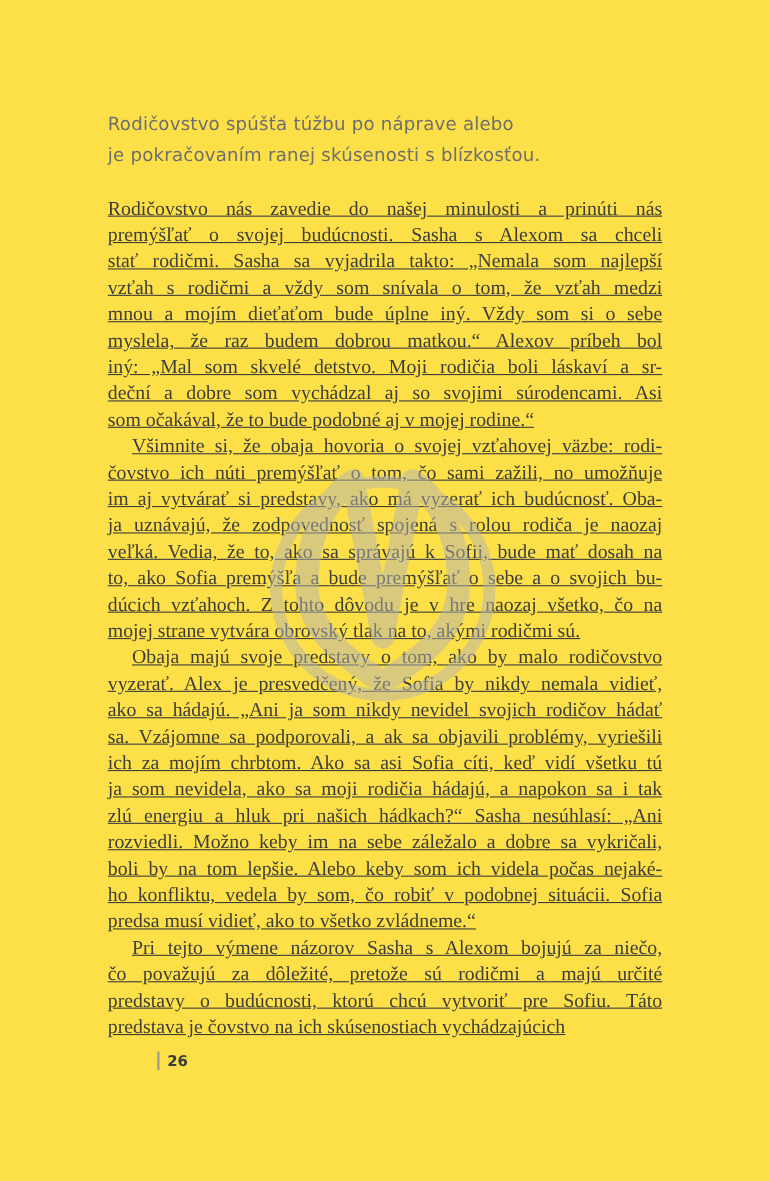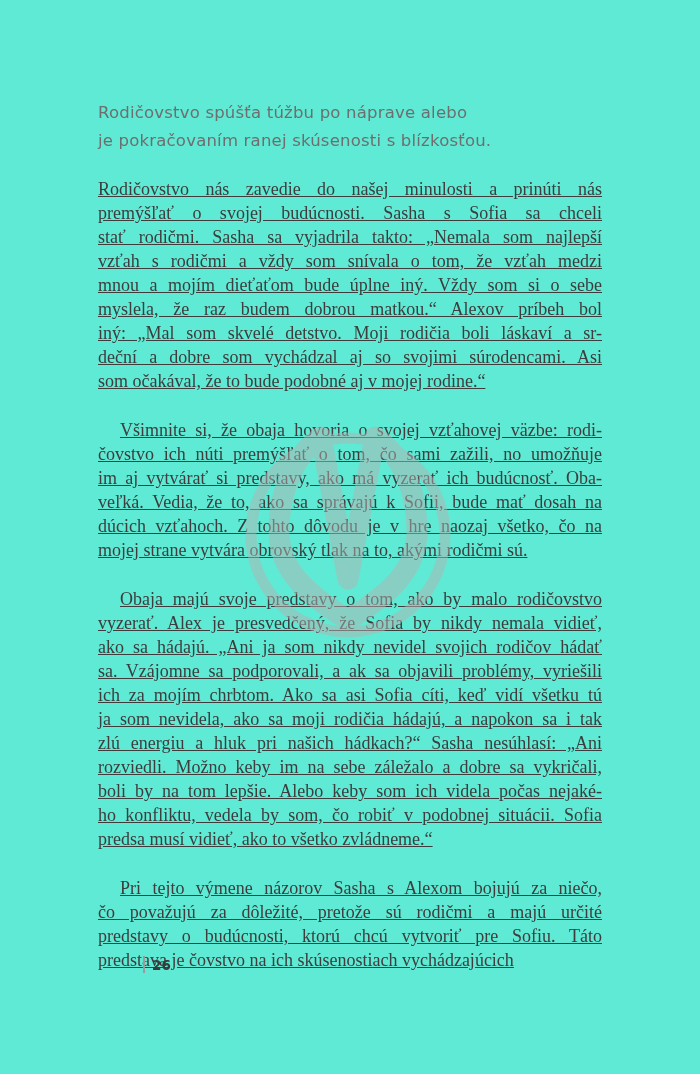--- a/index.html
+++ b/index.html
@@ -1,20 +1,20 @@
 <!DOCTYPE html>
 <html><head>
 <meta charset="utf-8">
 <style>
   html, body { margin: 0; padding: 0; background: #ffffff; }
   .page {
     position: relative;
     width: 700px;
     height: 1074px;
-    background: #5eead4;
+    background: #fde047;
     overflow: hidden;
     font-family: "Liberation Serif", "DejaVu Serif", serif;
   }
   .epigraph {
     position: absolute;
     left: 98px;
     top: 99px;
     font-family: "DejaVu Sans", "Liberation Sans", sans-serif;
     font-size: 16.5px;
     line-height: 28px;
@@ -30,21 +30,21 @@
     font-size: 18px;
   }
   .paragraph { margin: 0; text-decoration: underline; }
   .line {
     height: 24px;
     line-height: 24px;
     text-align: justify;
     text-align-last: justify;
   }
   .line.last { text-align-last: left; }
-  .line.first-indent { text-indent: 22px; margin-top: 25px; }
+  .line.first-indent { text-indent: 22px; }
   .watermark {
     position: absolute;
     left: 232px;
     top: 422px;
     width: 232px;
     height: 228px;
     pointer-events: none;
   }
   .footer {
     position: absolute;
@@ -73,34 +73,36 @@
 <div class="page">
 
   <div class="epigraph">
     <div>Rodičovstvo spúšťa túžbu po náprave alebo</div>
     <div>je pokračovaním ranej skúsenosti s blízkosťou.</div>
   </div>
 
   <div class="body-text" id="bodyText">
       <div class="paragraph">
         <div class="line">Rodičovstvo nás zavedie do našej minulosti a prinúti nás</div>
-        <div class="line">premýšľať o svojej budúcnosti. Sasha s Sofia sa chceli</div>
+        <div class="line">premýšľať o svojej budúcnosti. Sasha s Alexom sa chceli</div>
         <div class="line">stať rodičmi. Sasha sa vyjadrila takto: „Nemala som najlepší</div>
         <div class="line">vzťah s rodičmi a vždy som snívala o tom, že vzťah medzi</div>
         <div class="line">mnou a mojím dieťaťom bude úplne iný. Vždy som si o sebe</div>
         <div class="line">myslela, že raz budem dobrou matkou.“ Alexov príbeh bol</div>
         <div class="line">iný: „Mal som skvelé detstvo. Moji rodičia boli láskaví a sr-</div>
         <div class="line">deční a dobre som vychádzal aj so svojimi súrodencami. Asi</div>
         <div class="line last">som očakával, že to bude podobné aj v mojej rodine.“</div>
       </div>
       <div class="paragraph">
         <div class="line first-indent">Všimnite si, že obaja hovoria o svojej vzťahovej väzbe: rodi-</div>
         <div class="line">čovstvo ich núti premýšľať o tom, čo sami zažili, no umožňuje</div>
         <div class="line">im aj vytvárať si predstavy, ako má vyzerať ich budúcnosť. Oba-</div>
+        <div class="line">ja uznávajú, že zodpovednosť spojená s rolou rodiča je naozaj</div>
         <div class="line">veľká. Vedia, že to, ako sa správajú k Sofii, bude mať dosah na</div>
+        <div class="line">to, ako Sofia premýšľa a bude premýšľať o sebe a o svojich bu-</div>
         <div class="line">dúcich vzťahoch. Z tohto dôvodu je v hre naozaj všetko, čo na</div>
         <div class="line last">mojej strane vytvára obrovský tlak na to, akými rodičmi sú.</div>
       </div>
       <div class="paragraph">
         <div class="line first-indent">Obaja majú svoje predstavy o tom, ako by malo rodičovstvo</div>
         <div class="line">vyzerať. Alex je presvedčený, že Sofia by nikdy nemala vidieť,</div>
         <div class="line">ako sa hádajú. „Ani ja som nikdy nevidel svojich rodičov hádať</div>
         <div class="line">sa. Vzájomne sa podporovali, a ak sa objavili problémy, vyriešili</div>
         <div class="line">ich za mojím chrbtom. Ako sa asi Sofia cíti, keď vidí všetku tú</div>
         <div class="line">ja som nevidela, ako sa moji rodičia hádajú, a napokon sa i tak</div>

